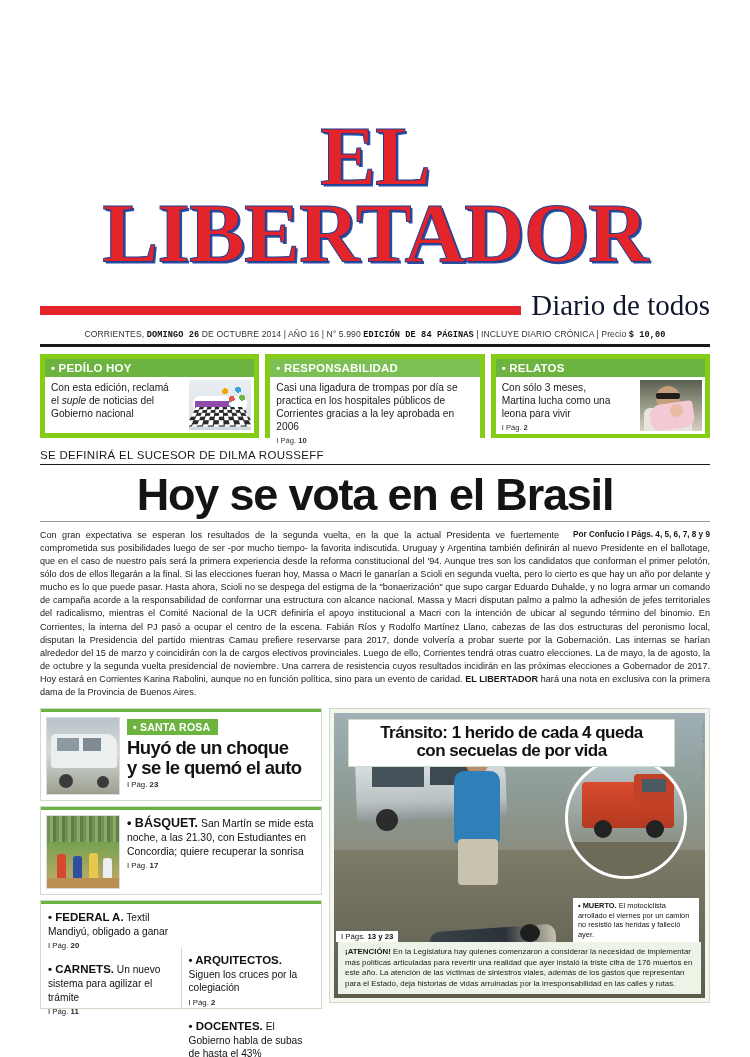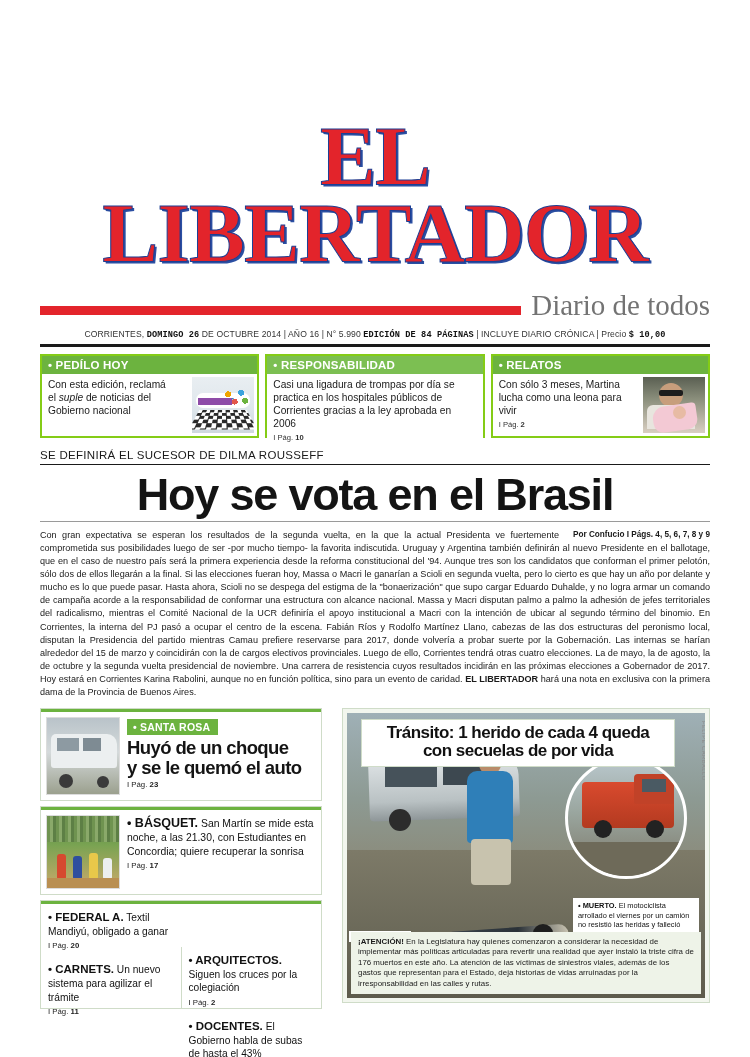--- a/index.html
+++ b/index.html
@@ -25,33 +25,33 @@
     -webkit-text-stroke: 1px #1c3f94;
     text-shadow: 2px 2px 0 #2b4fa2;
   }
   .logo-rule-row {
     display: flex; align-items: flex-end; justify-content: space-between;
     margin-top: 16px;
   }
   .logo-bar { height: 9px; background: #e3242b; flex: 1; margin-bottom: 7px; margin-right: 10px; }
   .logo-tagline {
     font-family: "Liberation Serif", serif;
-    font-size: 29px; color: #737373; white-space: nowrap;
+    font-size: 29px; color: #0f172a; white-space: nowrap;
   }
   .dateline-wrap { margin-top: 7px; }
   .dateline {
     text-align: center; font-size: 8.6px; color: #333;
     letter-spacing: 0.1px; padding-bottom: 4px;
   }
   .dateline b { font-weight: bold; color: #111; font-family: Liberation Mono, monospace; }
   .rule-black { height: 3px; background: #1a1a1a; }
 
   
   .teasers { display: flex; gap: 6px; margin-top: 7px; height: 84px; }
-  .teaser { flex: 1; border: 2px solid #84cc16; display: flex; flex-direction: column; }
+  .teaser { flex: 1; border: 5px solid #84cc16; display: flex; flex-direction: column; }
   .teaser-head {
     background: #6cb33f; color: #fff; font-size: 11.5px; font-weight: bold;
     padding: 3px 6px; letter-spacing: 0.2px;
   }
   .teaser.alt .teaser-head { background: #7cbf52; }
   .teaser-body { display: flex; flex: 1; background: #fff; }
   .teaser-text {
     flex: 1; padding: 4px 20px 2px 6px; font-size: 10.2px;
     line-height: 1.28; color: #1a1a1a;
   }
@@ -105,21 +105,21 @@
   }
   .rule-thin { height: 1px; background: #9a9a9a; }
   .lead-body {
     margin-top: 7px; font-size: 9.1px; line-height: 1.44;
     text-align: justify; color: #1a1a1a;
   }
   .lead-body b { font-weight: bold; }
   .byline { float: right; font-size: 8.2px; font-weight: bold; margin-left: 14px; }
 
   
-  .lower { display: flex; gap: 20px; margin-top: 9px; height: 295px; justify-content: flex-end; }
+  .lower { display: flex; gap: 7px; margin-top: 9px; height: 295px; justify-content: flex-end; }
   .col-left { width: 282px; display: flex; flex-direction: column; gap: 5px; }
   .col-right { flex: 1; position: relative; border: 1px solid #cfdcc8; background:#f2f6ee; }
 
   .block { border: 1px solid #cfdcc8; background: #fff; }
   .rule-green { height: 3px; background: #6cb33f; }
 
   .santa { display: flex; padding: 5px; gap: 7px; height: 88px; }
   .santa-thumb { width: 74px; background: linear-gradient(#b9c3c9 0%, #d5dadb 45%, #9ba08e 100%);
     position: relative; overflow: hidden; border: 1px solid #dcdcdc; }
   .car-body { position:absolute; top:16px; left:4px; width:66px; height:34px;

